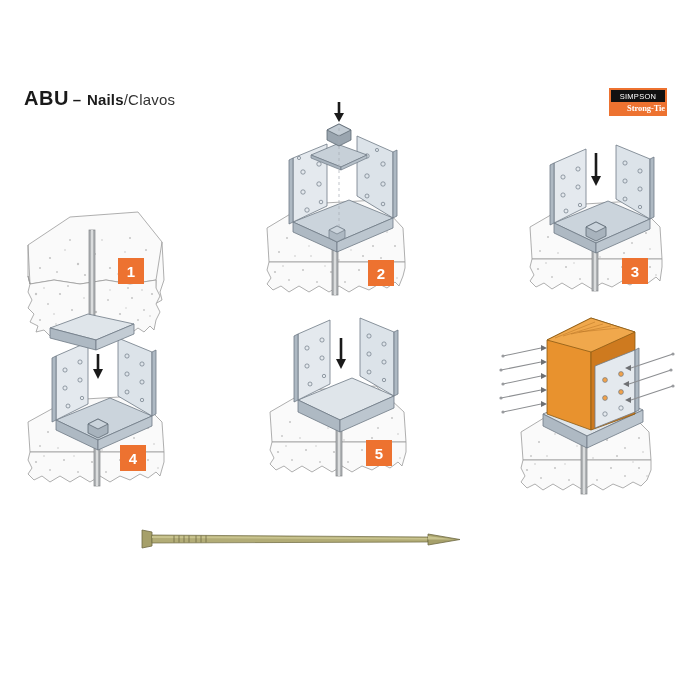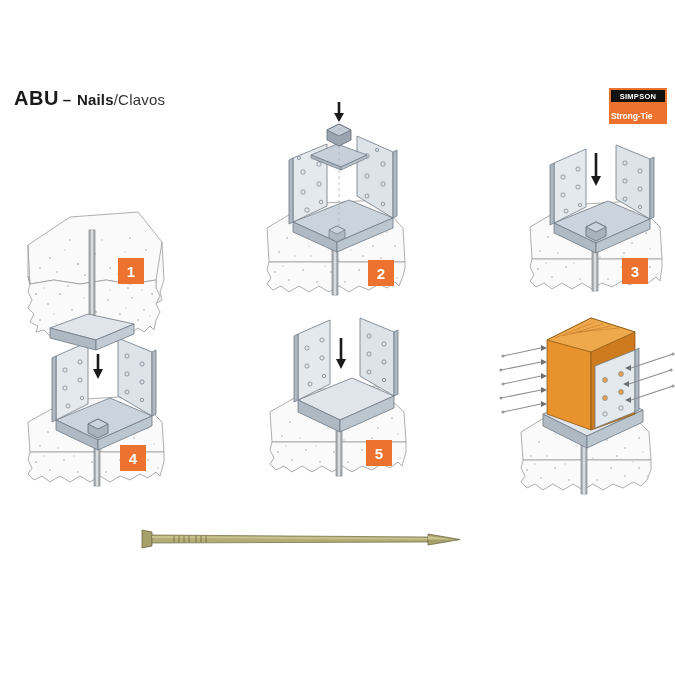--- a/index.html
+++ b/index.html
@@ -8,41 +8,41 @@
     background:#ffffff;
     font-family:"Liberation Sans", sans-serif;
     overflow:hidden;
     position:relative;
     color:#1a1a1a;
   }
   .sheet{position:absolute;inset:0;}
 
   
   .title{
-    position:absolute;left:14px;top:87px;
+    position:absolute;left:24px;top:87px;
     font-size:19px;letter-spacing:.2px;white-space:nowrap;
   }
   .title .code{font-weight:bold;font-size:20px;letter-spacing:.5px;}
   .title .dash{font-weight:bold;font-size:15px;padding-left:4px;}
   .title .l1{font-weight:bold;font-size:15px;}
   .title .l2{font-weight:normal;font-size:15px;color:#333;}
 
   
   .logo{
     position:absolute;right:8px;top:88px;
     width:58px;background:#ED7230;padding:2px 2px 3px 2px;
     box-sizing:border-box;
   }
   .logo .top{
-    background:#111;color:#fff;font-weight:bold;font-size:7.5px;
+    background:#111;color:#fff;font-weight:normal;font-size:7.5px;
     text-align:center;letter-spacing:.3px;padding:1.5px 0 1.5px 0;
   }
   .logo .bot{
-    color:#fff;font-weight:bold;font-size:8.5px;text-align:left;
-    letter-spacing:-.1px;padding-top:9px;font-family:Liberation Sans, sans-serif;
+    color:#fff;font-weight:bold;font-size:8.5px;text-align:right;
+    letter-spacing:-.1px;padding-top:1px;font-family:Liberation Serif, serif;
   }
 
   
   .panel{position:absolute;width:200px;height:185px;}
   .svgfull{position:absolute;left:0;top:0;width:100%;height:100%;overflow:visible;}
 
   
   .badge{
     position:absolute;width:26px;height:26px;background:#ED7230;
     color:#fff;font-weight:bold;font-size:15px;

